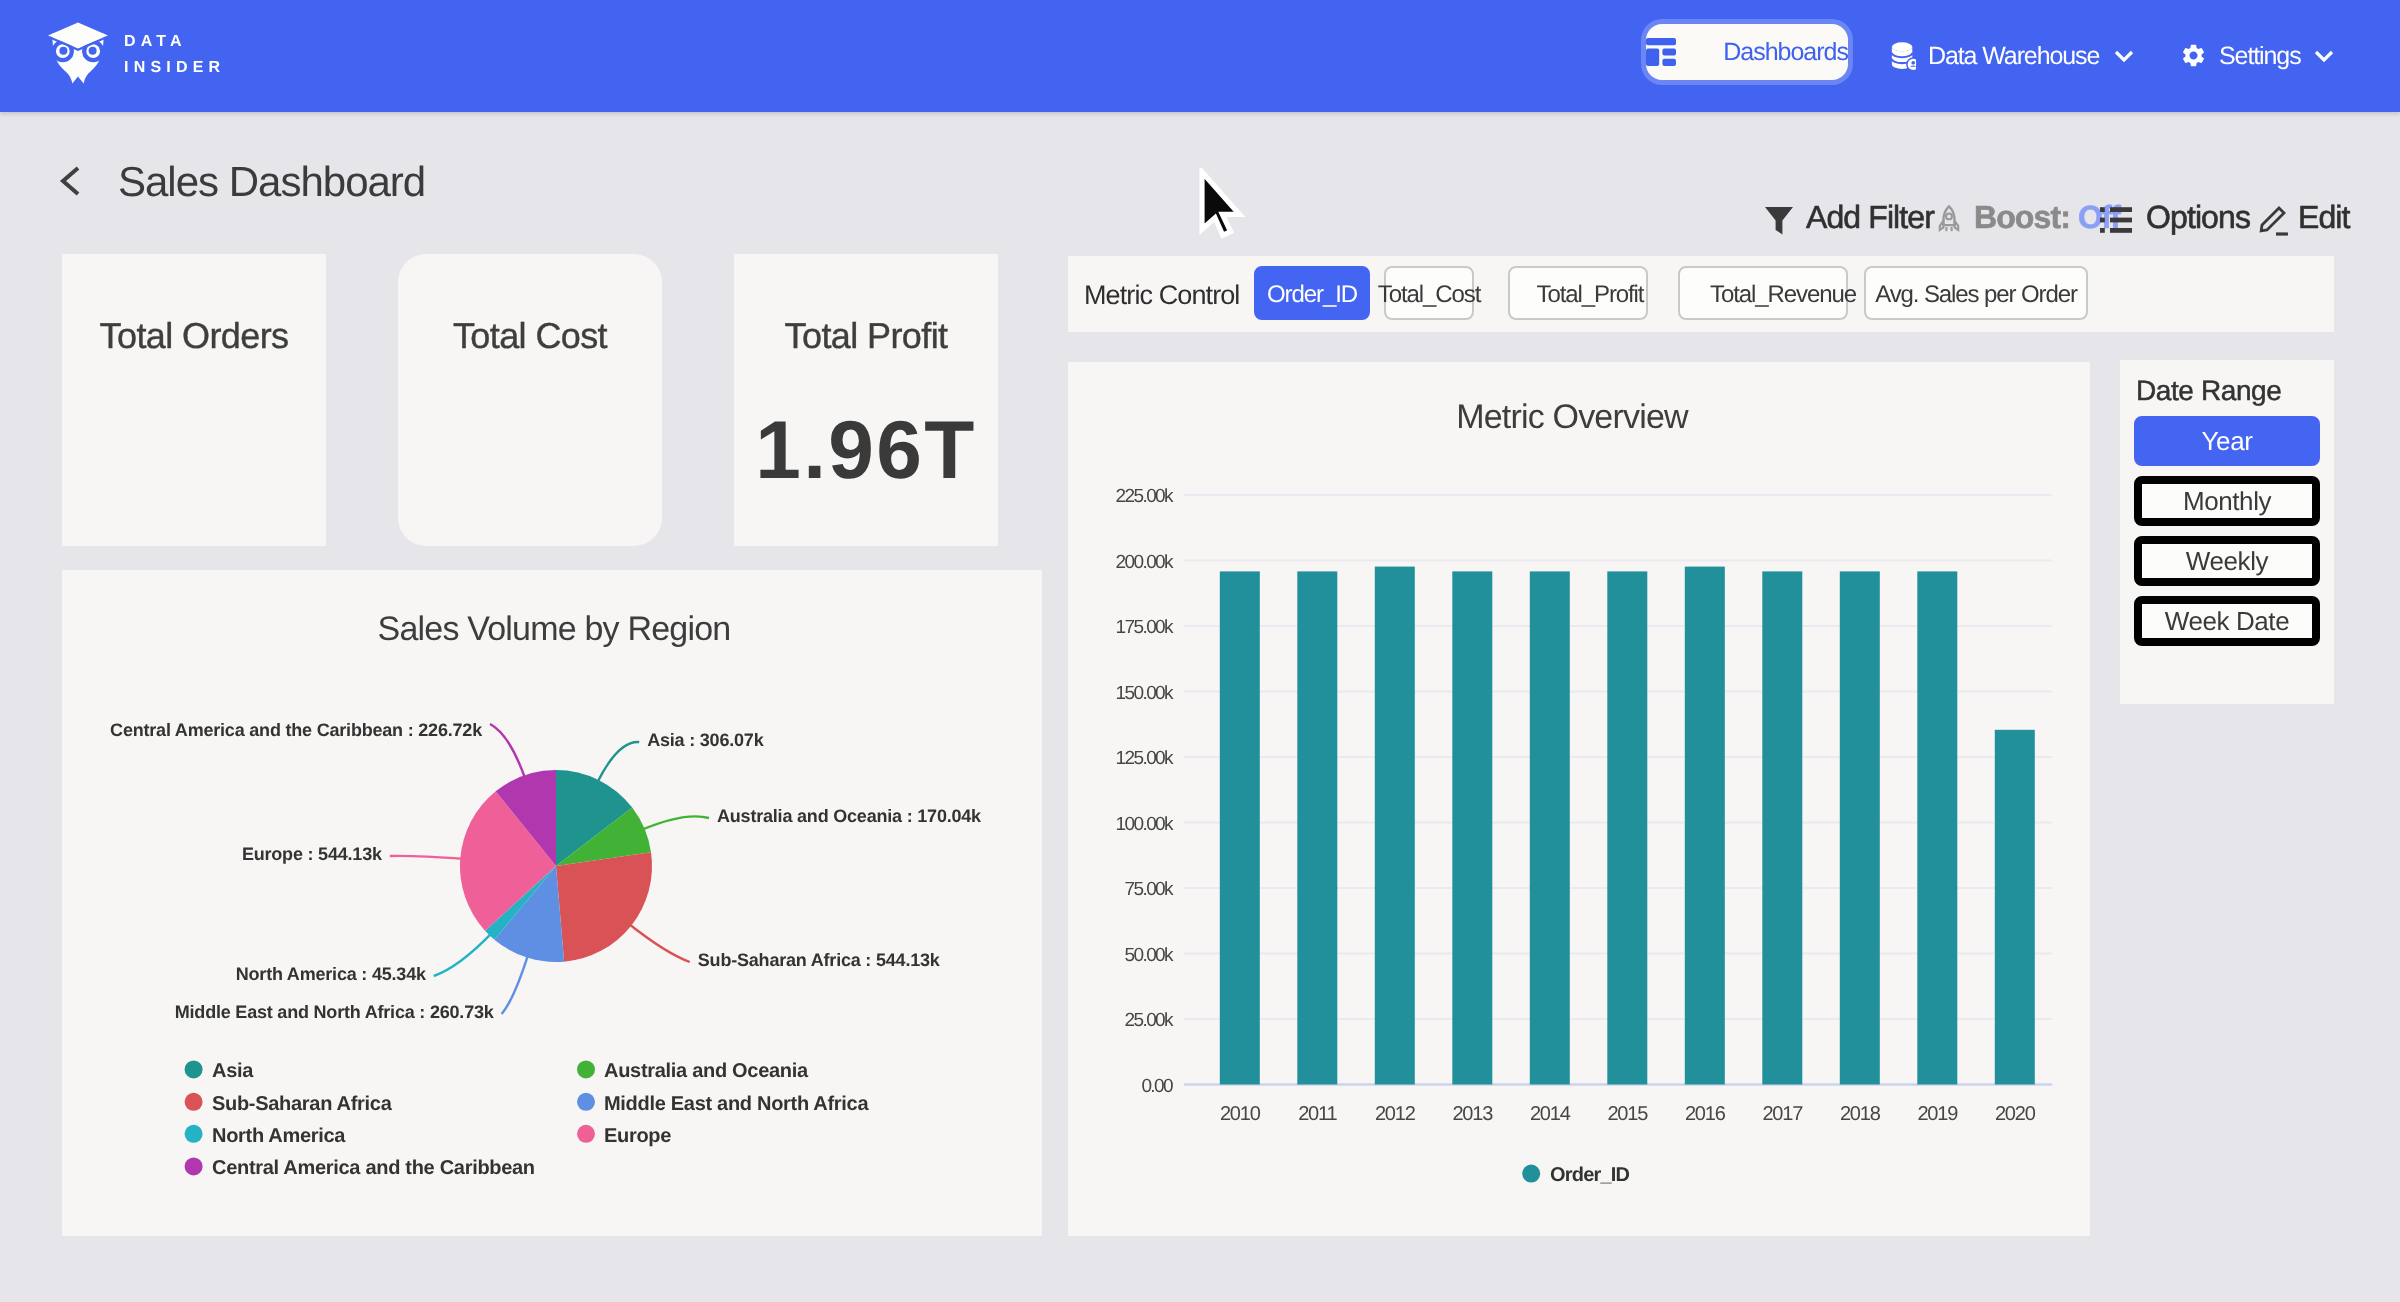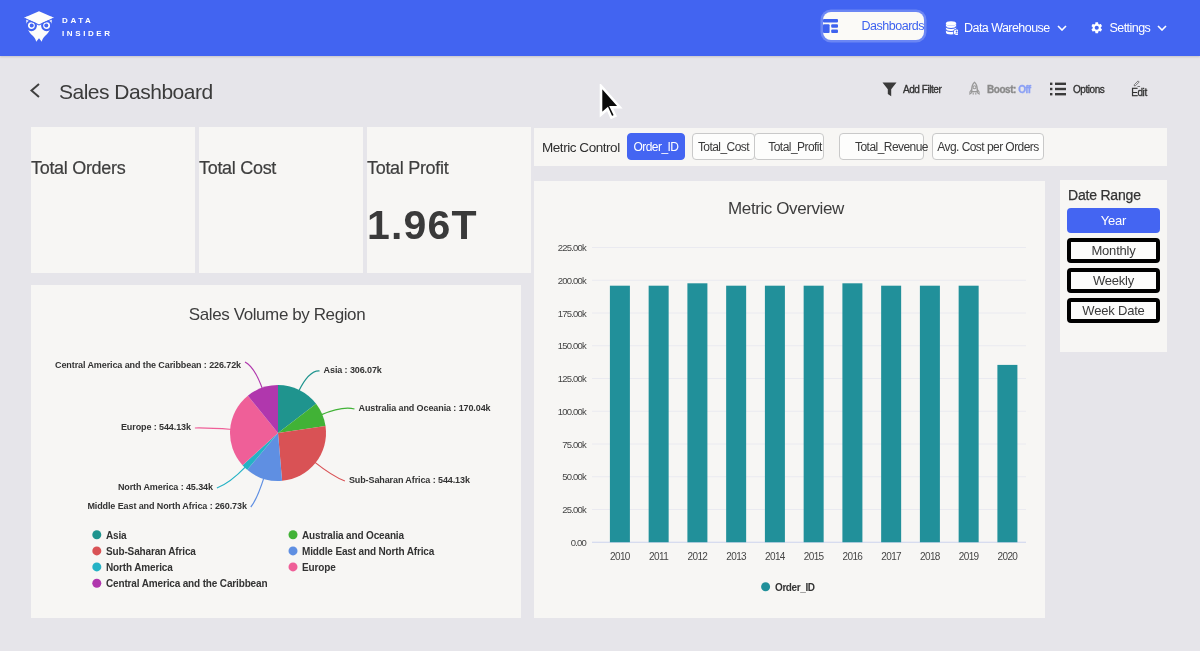--- a/index.html
+++ b/index.html
@@ -7,23 +7,23 @@
   #page{position:relative;width:1200px;height:651px;}
   .abs{position:absolute;}
   .card{position:absolute;background:#f7f6f4;}
   
   #nav{position:absolute;left:0;top:0;width:1200px;height:56px;background:#4264f1;box-shadow:0 1px 2px rgba(0,0,0,0.15);}
   #logo-text{position:absolute;left:62px;top:13.5px;color:#fff;font-size:8px;font-weight:bold;letter-spacing:2.6px;line-height:13.8px;}
   .navitem{position:absolute;top:0;height:56px;display:flex;align-items:center;color:#fff;font-size:12.5px;letter-spacing:-0.55px;font-weight:500;}
   #btn-dash{position:absolute;left:823px;top:12px;width:101px;height:28px;background:#fbfaf7;border-radius:8px;box-shadow:0 0 0 2.5px rgba(255,255,255,0.22);color:#3e62ef;font-size:12.5px;letter-spacing:-0.5px;font-weight:500;display:flex;align-items:center;justify-content:space-between;gap:7px;}
   
   #hdr-title{position:absolute;left:59px;top:80px;font-size:21px;letter-spacing:-0.5px;color:#3b3b3b;font-weight:500;}
-  .hico{position:absolute;top:80px;display:flex;align-items:center;color:#303030;font-size:10px;font-weight:500;letter-spacing:-0.45px;height:18px;-webkit-text-stroke:0.3px currentColor;}
-  
-  .kpi{position:absolute;top:127px;width:164px;height:146px;background:#f7f6f4;}
+  .hico{position:absolute;top:101px;display:flex;align-items:center;color:#303030;font-size:16px;font-weight:500;letter-spacing:-0.45px;height:18px;-webkit-text-stroke:0.3px currentColor;}
+  
+  .kpi{position:absolute;top:127px;width:132px;height:146px;background:#f7f6f4;text-align:center;}
   .kpi .t{margin-top:31px;font-size:18px;font-weight:500;color:#3e3e3e;letter-spacing:-0.3px;-webkit-text-stroke:0.2px currentColor;}
   .kpi .v{margin-top:23px;font-size:41px;font-weight:700;color:#3a3a3a;letter-spacing:1.2px;}
   
   #mc{position:absolute;left:534px;top:128px;width:633px;height:38px;background:#f7f6f4;}
   #mc .lbl{position:absolute;left:8px;top:0;height:38px;display:flex;align-items:center;font-size:13.5px;color:#2f2f2f;letter-spacing:-0.45px;}
   .mbtn{position:absolute;top:5px;height:27px;box-sizing:border-box;border:1px solid #c9c9c9;background:#fdfdfc;border-radius:4px;color:#3a3a3a;font-size:12px;letter-spacing:-0.55px;display:flex;align-items:center;justify-content:center;}
   .mbtn.sel{background:#4465f2;border-color:#4465f2;color:#fff;}
   
   #dr{position:absolute;left:1060px;top:180px;width:107px;height:172px;background:#f7f6f4;}
   #dr .lbl{position:absolute;left:8px;top:7px;font-size:14px;font-weight:500;color:#333;letter-spacing:-0.2px;-webkit-text-stroke:0.25px currentColor;}
@@ -109,50 +109,50 @@
     <svg width="16" height="14" viewBox="0 0 16 14" style="margin-right:7px">
       <rect x="0" y="0.6" width="2.4" height="2.4" fill="#3a3a3a"></rect>
         <rect x="5" y="0.6" width="11" height="2.4" fill="#3a3a3a"></rect>
       <rect x="0" y="5.8" width="2.4" height="2.4" fill="#3a3a3a"></rect>
         <rect x="5" y="5.8" width="11" height="2.4" fill="#3a3a3a"></rect>
       <rect x="0" y="11" width="2.4" height="2.4" fill="#3a3a3a"></rect>
         <rect x="5" y="11" width="11" height="2.4" fill="#3a3a3a"></rect>
     </svg>
     <span>Options</span>
   </div>
-  <div class="hico" style="left:1129px;flex-direction:column;">
+  <div class="hico" style="left:1129px;">
     <svg width="16" height="16" viewBox="0 0 16 16" style="margin-right:4px">
       <path d="M2,10.5 L10.5,2 L13,4.5 L4.5,13 L1.6,13.4 Z" fill="none" stroke="#3a3a3a" stroke-width="1.4"></path>
       <path d="M9,15 L15,15" stroke="#3a3a3a" stroke-width="1.6"></path>
     </svg>
     <span>Edit</span>
   </div>
 
   <svg class="abs" style="left:597px;top:84px" width="26" height="38" viewBox="0 0 26 38">
     <path d="M4,2 L4,30.6 L10.5,24.9 L14.4,33.6 L18.3,31.8 L14.2,23.2 L22.8,23.2 Z" fill="#0a0a0a" stroke="#fff" stroke-width="2.6"></path>
   </svg>
 
   <div class="kpi" style="left:31px;">
       <div class="t">Total Orders</div>
     </div>
-  <div class="kpi" style="left:199px;">
+  <div class="kpi" style="left:199px;border-radius:14px;">
       <div class="t">Total Cost</div>
     </div>
   <div class="kpi" style="left:367px;">
       <div class="t">Total Profit</div>
       <div class="v">1.96T</div>
     </div>
 
   <div id="mc">
     <div class="lbl">Metric Control</div>
     <div class="mbtn sel" style="left:93px;width:58px;">Order_ID</div>
-    <div class="mbtn" style="left:158px;width:63px;">Total_Cost</div>
+    <div class="mbtn" style="left:158px;width:45px;">Total_Cost</div>
     <div class="mbtn" style="left:220px;width:70px;padding-left:12px;">Total_Profit</div>
     <div class="mbtn" style="left:305px;width:85px;padding-left:20px;">Total_Revenue</div>
-    <div class="mbtn" style="left:398px;width:112px;">Avg. Cost per Orders</div>
+    <div class="mbtn" style="left:398px;width:112px;">Avg. Sales per Order</div>
   </div>
 
   <div id="dr">
     <div class="lbl">Date Range</div>
     <div class="drbtn sel" style="top:28px;">Year</div>
     <div class="drbtn" style="top:58px;">Monthly</div>
     <div class="drbtn" style="top:88px;">Weekly</div>
     <div class="drbtn" style="top:118px;">Week Date</div>
   </div>
 

